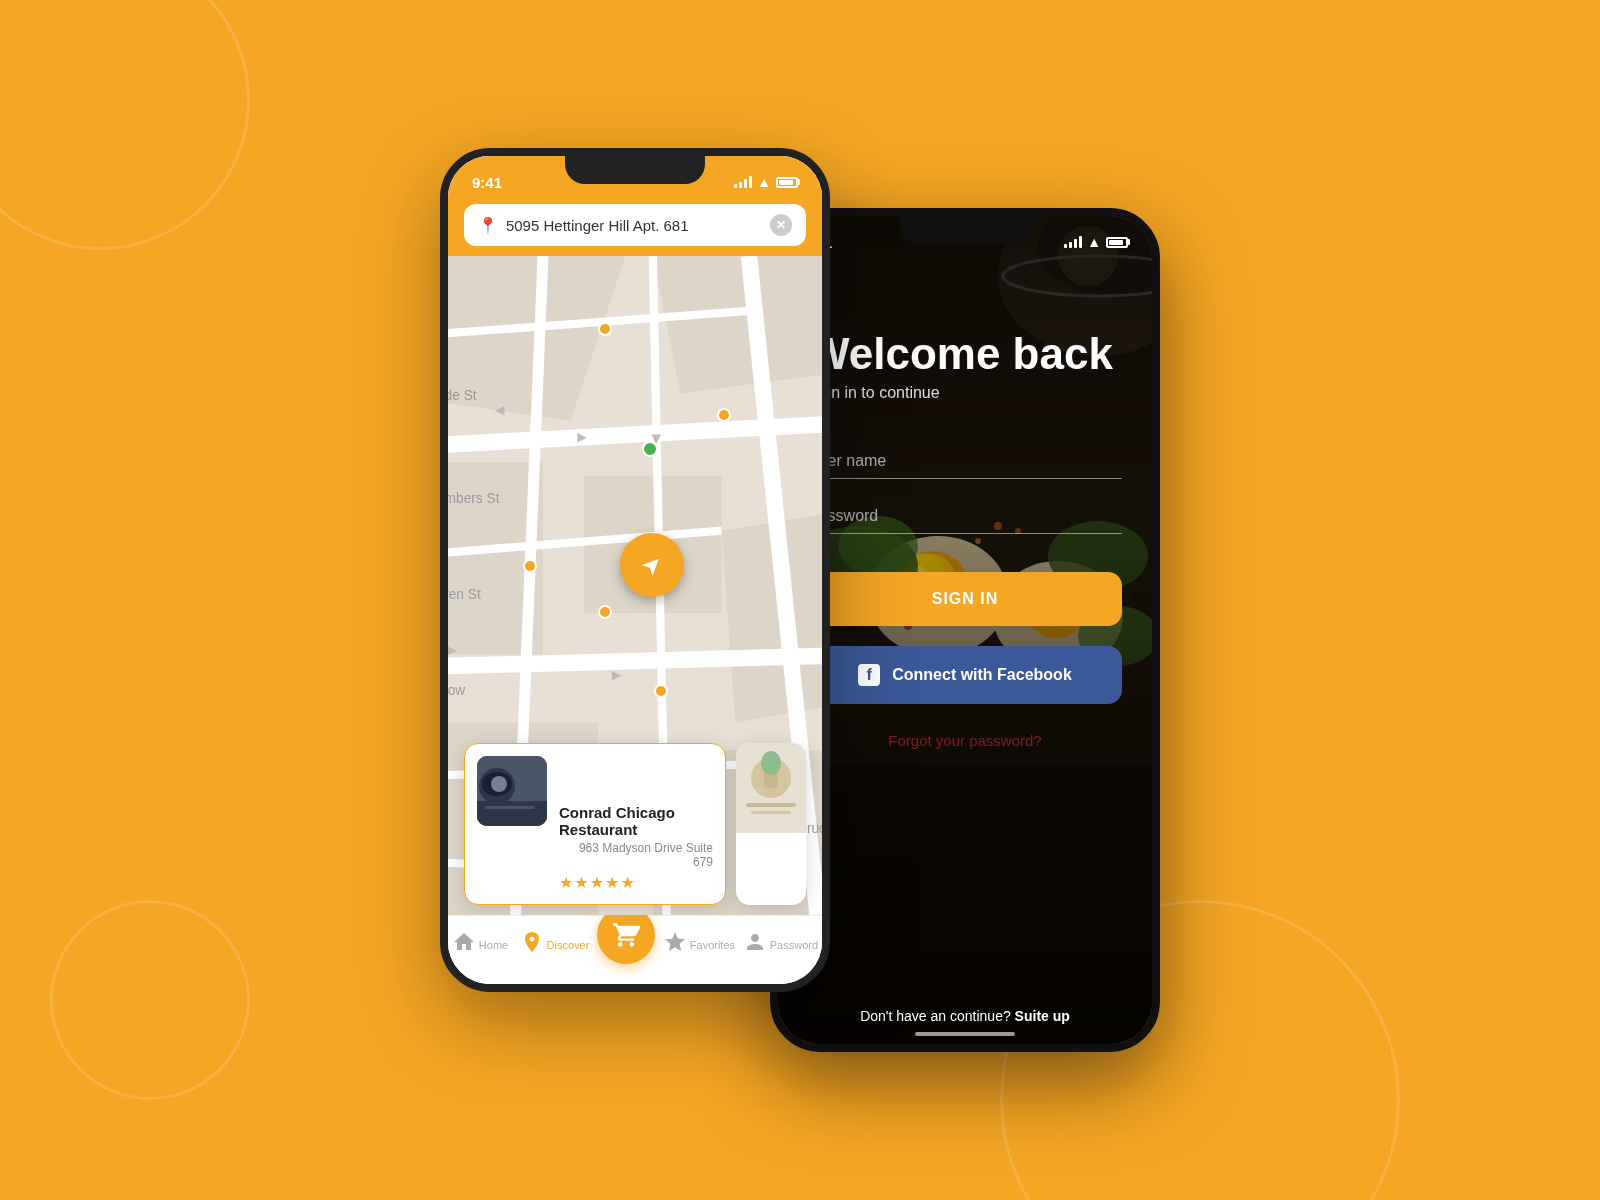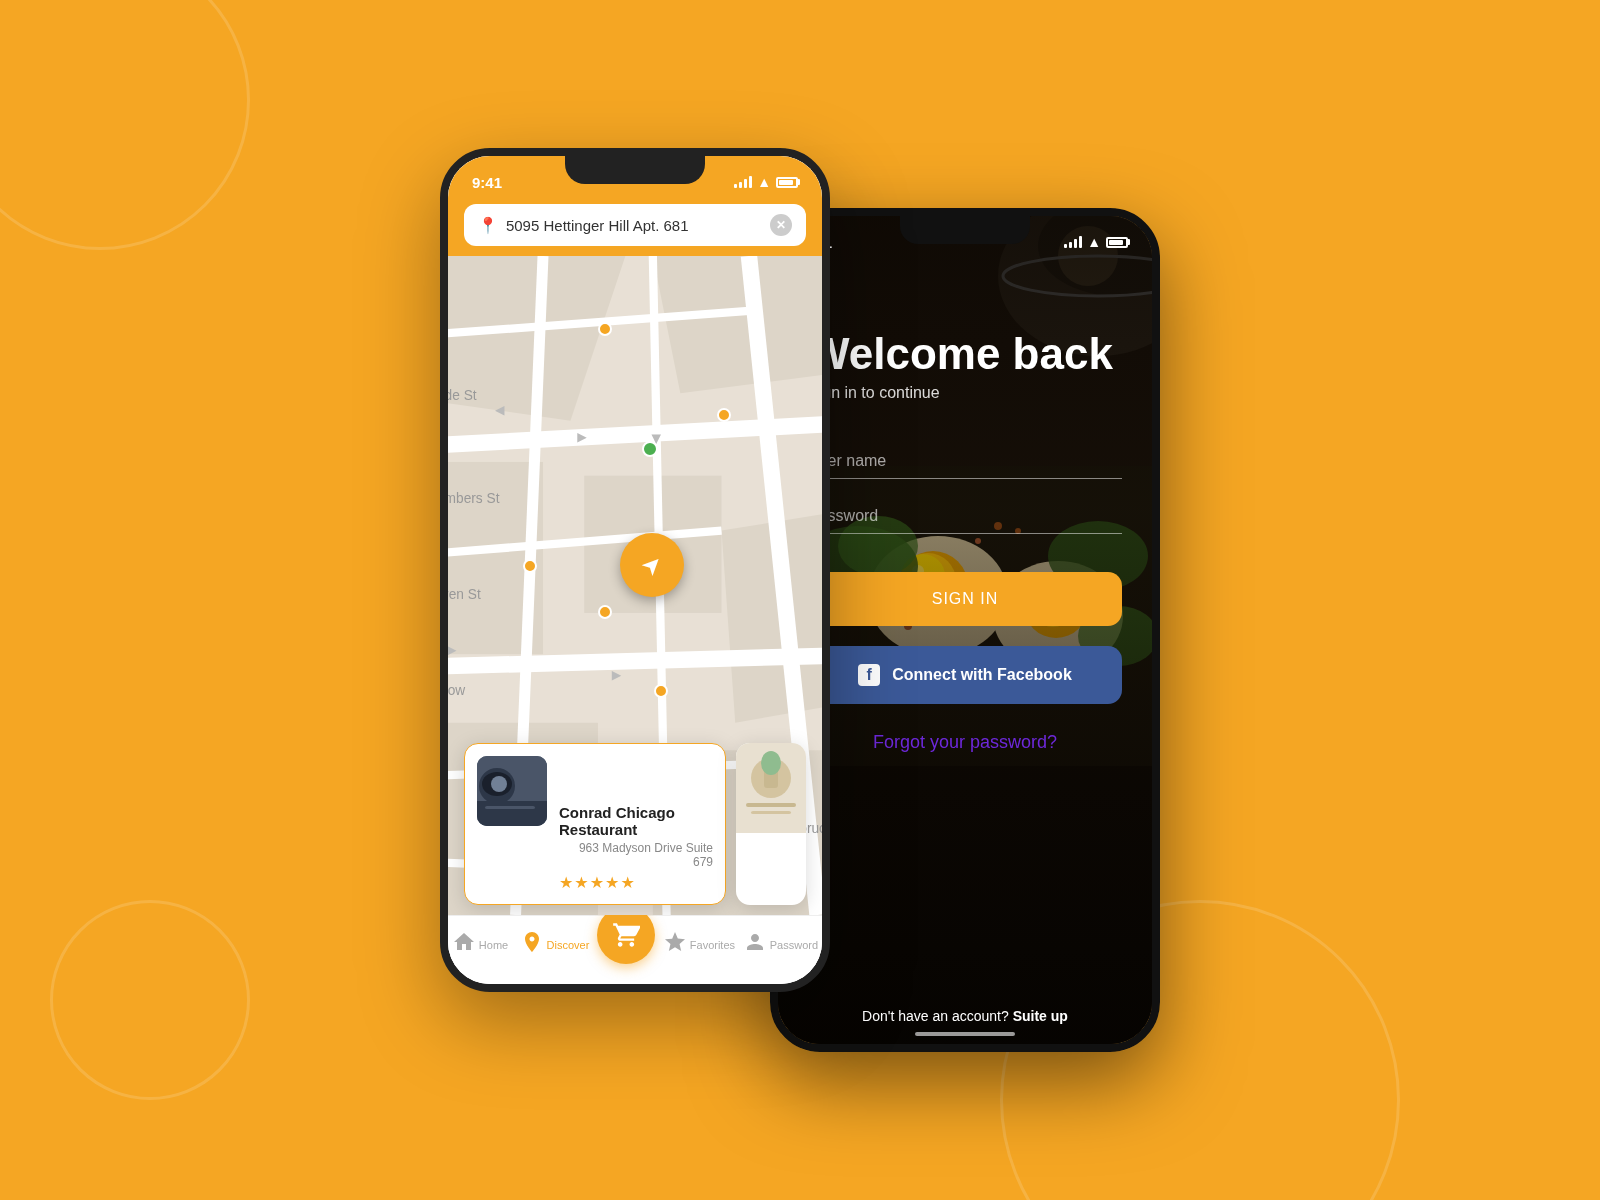--- a/index.html
+++ b/index.html
@@ -471,21 +471,21 @@
     }
 
     .signin-btn {
       background: #F5A623;
       color: white;
       border: none;
       border-radius: 14px;
       width: 100%;
       padding: 18px;
       font-size: 16px;
-      font-weight: 400;
+      font-weight: 700;
       letter-spacing: 1px;
       cursor: pointer;
       margin-top: 10px;
     }
 
     .facebook-btn {
       background: #3b5998;
       color: white;
       border: none;
       border-radius: 14px;
@@ -509,22 +509,22 @@
       display: flex;
       align-items: center;
       justify-content: center;
       color: #3b5998;
       font-weight: 900;
       font-size: 16px;
     }
 
     .forgot-password {
       text-align: center;
-      color: #6d28d9;
-      font-size: 18px;
+      color: #7f1d1d;
+      font-size: 15px;
       margin-top: 20px;
       cursor: pointer;
     }
 
     .signup-text {
       text-align: center;
       color: white;
       font-size: 14px;
       margin-top: auto;
       padding-bottom: 20px;
@@ -825,21 +825,21 @@
           <button class="facebook-btn">
             <div class="fb-icon">f</div>
             <span>Connect with Facebook</span>
           </button>
 
           <div class="forgot-password">Forgot your password?</div>
 
           <div style="flex:1;"></div>
 
           <div class="signup-text">
-            <span>Don't have an account?</span>
+            <span>Don't have an continue?</span>
             <span> </span>
             <span class="signup-link">Suite up</span>
           </div>
         </div>
 
       </div>
 
       <div class="home-indicator2"></div>
     </div>
   </div>

